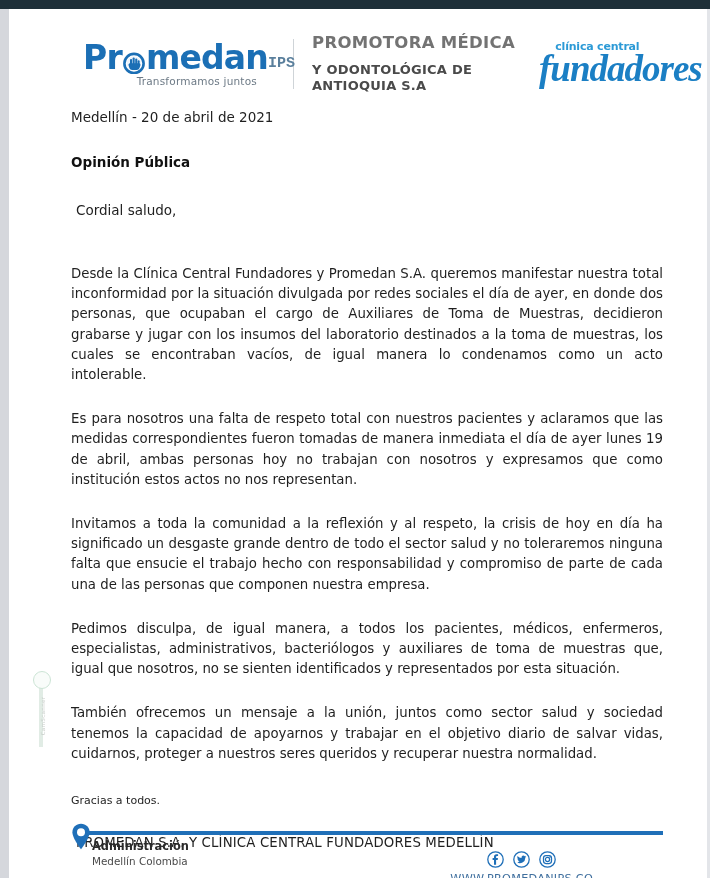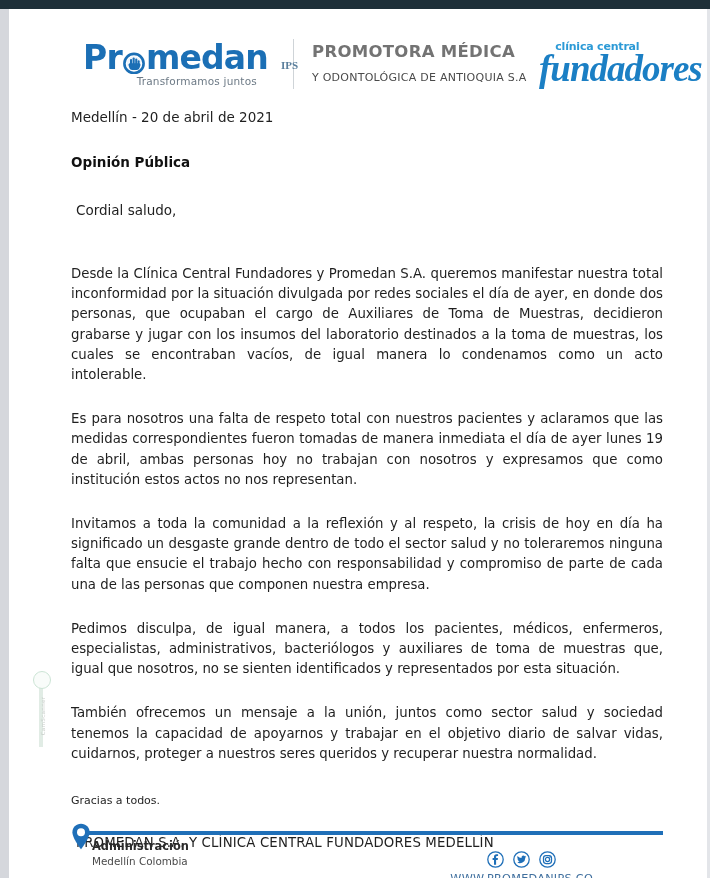--- a/index.html
+++ b/index.html
@@ -78,25 +78,25 @@
     letter-spacing: -0.8px;
   }
   .promedan-o {
     position: relative;
     display: inline-block;
     width: 24px;
     height: 24px;
     vertical-align: baseline;
   }
   .promedan-ips {
-    font-family: Liberation Serif, serif;
-    font-size: 11px;
+    font-family: Liberation Mono, monospace;
+    font-size: 15px;
     font-weight: bold;
     color: #5a7f9c;
-    margin-left: 13px;
+    margin-left: 0;
     margin-bottom: 3px;
   }
   .promedan-tag {
     font-family: "DejaVu Sans", sans-serif;
     font-size: 10.5px;
     color: #6d7a86;
     text-align: right;
     margin-top: 1px;
     padding-right: 26px;
     letter-spacing: 0.2px;
@@ -115,25 +115,26 @@
   .promotora-l1 {
     font-family: "DejaVu Sans", sans-serif;
     font-size: 16.5px;
     font-weight: bold;
     color: #737373;
     letter-spacing: 0.3px;
     line-height: 1.1;
   }
   .promotora-l2 {
     font-family: "DejaVu Sans", sans-serif;
-    font-size: 11px;
+    font-size: 13px;
     color: #4a4a4a;
     letter-spacing: 0.25px;
     line-height: 1.2;
     margin-top: 10px;
+    font-weight: bold;
   }
 
   .logo-fundadores {
     margin-left: 12px;
     text-align: center;
   }
   .fund-small {
     font-family: "DejaVu Sans", sans-serif;
     font-size: 11px;
     font-weight: bold;

